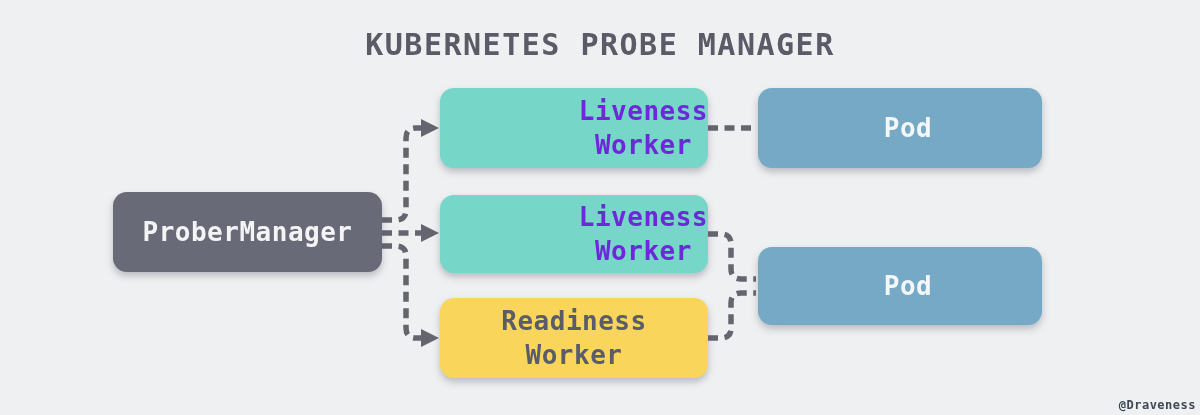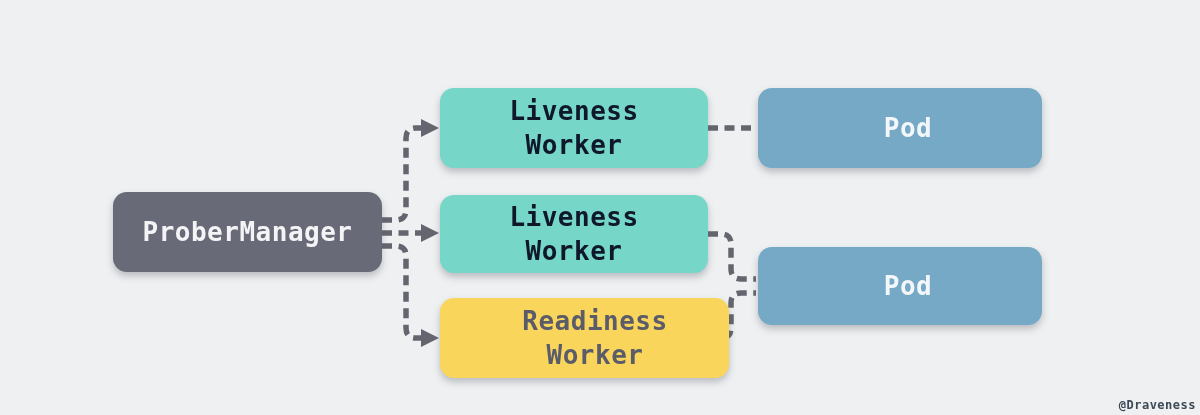--- a/index.html
+++ b/index.html
@@ -34,22 +34,22 @@
     justify-content: center;
     text-align: center;
     font-size: 26px;
     font-weight: bold;
     line-height: 34px;
     white-space: pre-line;
     letter-spacing: 0.5px;
     box-shadow: 0 4px 7px rgba(90, 92, 106, 0.35);
   }
   .node-dark   { background: #696a77; color: #f4f4f6; }
-  .node-teal   { background: #76d6c7; color: #0f172a; }
-  .node-yellow { background: #fad55c; color: #5b5c6a; padding-left: 21px; }
+  .node-teal   { background: #76d6c7; color: #6d28d9; justify-content: flex-end; }
+  .node-yellow { background: #fad55c; color: #5b5c6a; }
   .node-blue   { background: #75a9c5; color: #f4f7f9; padding-left: 16px; }
 
   .prober  { left: 113px; top: 192px; width: 269px; height: 80px; text-align: right; }
   .worker1 { left: 440px; top:  88px; width: 268px; height: 80px; }
   .worker2 { left: 440px; top: 195px; width: 268px; height: 78px; }
   .worker3 { left: 440px; top: 298px; width: 268px; height: 80px; }
   .pod1    { left: 758px; top:  88px; width: 268px; height: 80px; }
   .pod2    { left: 758px; top: 247px; width: 268px; height: 78px; }
 
   .edges {
@@ -76,20 +76,21 @@
     letter-spacing: 0.5px;
     color: #3d4954;
     margin-top: 20px;
   }
 </style>
 </head>
 <body>
 
 <div class="canvas">
 
+  <div class="title">KUBERNETES PROBE MANAGER</div>
 
   <svg class="edges" viewBox="0 0 1200 415">
 
     <path class="edge" d="M 382 220 L 396 220 Q 406 220 406 210 L 406 138 Q 406 128 416 128 L 421 128"></path>
     <polygon class="arrowhead" points="421,119 421,137 439,128"></polygon>
 
     <path class="edge" d="M 382 233 L 421 233"></path>
     <polygon class="arrowhead" points="421,224 421,242 439,233"></polygon>
 
     <path class="edge" d="M 382 246 L 396 246 Q 406 246 406 256 L 406 328 Q 406 338 416 338 L 421 338"></path>

